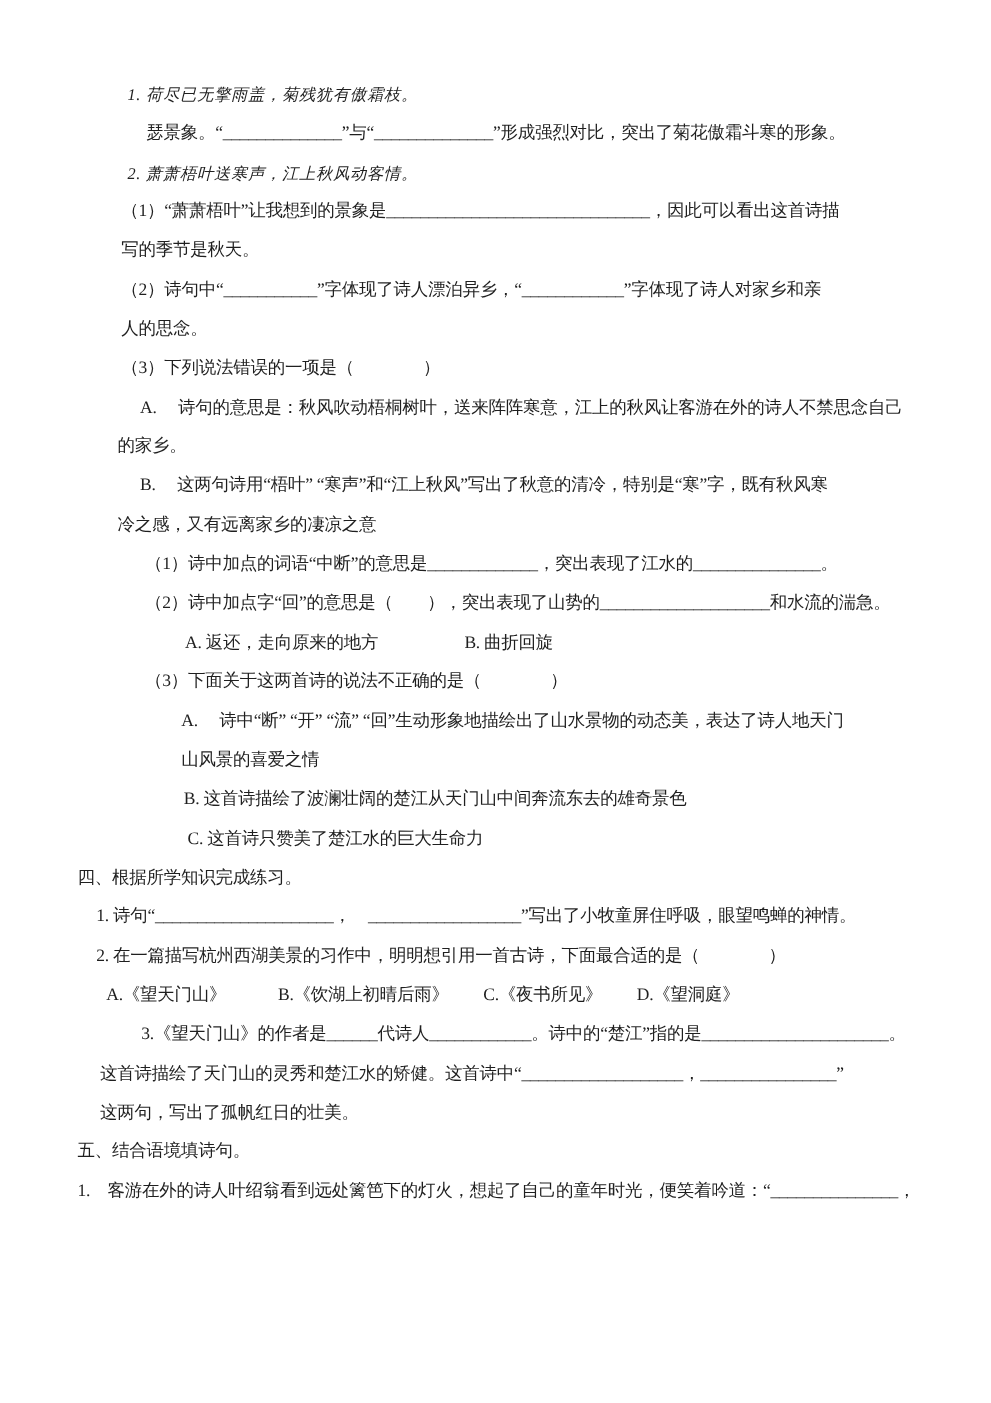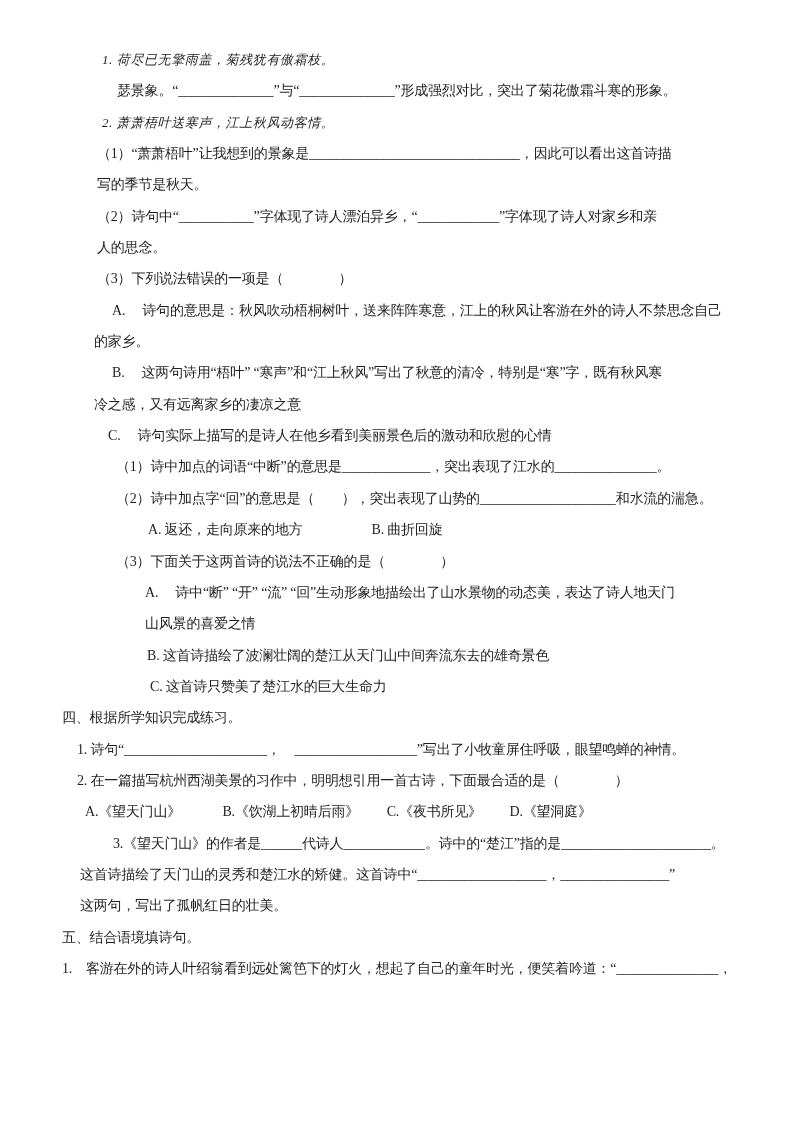--- a/index.html
+++ b/index.html
@@ -5,21 +5,21 @@
   html,body{margin:0;padding:0;background:#ffffff;}
   .page{
     position:relative;
     width:793px;height:1122px;
     background:#ffffff;
     color:#1f1f1f;
     font-family:"Liberation Serif","DejaVu Serif",serif;
     font-size:14px;
     overflow:hidden;
   }
-  .content{padding-top:44px;}
+  .content{padding-top:60px;}
   .line{
     height:31.35px;line-height:31.35px;
     white-space:nowrap;
     letter-spacing:-0.2px;
   }
   
   .kai{font-style:italic;font-size:13px;letter-spacing:0.6px;}
   
   .i62{margin-left:62px}
   .i77{margin-left:77px}
@@ -51,21 +51,20 @@
     <div class="line kai i102">2. 萧萧梧叶送寒声，江上秋风动客情。</div>
     <div class="line i113">（1）“萧萧梧叶”让我想到的景象是_______________________________，因此可以看出这首诗描</div>
     <div class="line i97">写的季节是秋天。</div>
     <div class="line i113">（2）诗句中“___________”字体现了诗人漂泊异乡，“____________”字体现了诗人对家乡和亲</div>
     <div class="line i97">人的思念。</div>
     <div class="line i113">（3）下列说法错误的一项是（　　　　）</div>
     <div class="line i112">A.　 诗句的意思是：秋风吹动梧桐树叶，送来阵阵寒意，江上的秋风让客游在外的诗人不禁思念自己</div>
     <div class="line i143">的家乡。</div>
     <div class="line i112">B.　 这两句诗用“梧叶” “寒声”和“江上秋风”写出了秋意的清冷，特别是“寒”字，既有秋风寒</div>
     <div class="line i143">冷之感，又有远离家乡的凄凉之意</div>
-    <div class="line i108">C.　 诗句实际上描写的是诗人在他乡看到美丽景色后的激动和欣慰的心情</div>
     <div class="line i140">（1）诗中加点的词语“中断”的意思是_____________，突出表现了江水的_______________。</div>
     <div class="line i140">（2）诗中加点字“回”的意思是（　　），突出表现了山势的____________________和水流的湍急。</div>
     <div class="line i148">A. 返还，走向原来的地方　　　　　B. 曲折回旋</div>
     <div class="line i140">（3）下面关于这两首诗的说法不正确的是（　　　　）</div>
     <div class="line i145">A.　 诗中“断” “开” “流” “回”生动形象地描绘出了山水景物的动态美，表达了诗人地天门</div>
     <div class="line i145">山风景的喜爱之情</div>
     <div class="line i147">B. 这首诗描绘了波澜壮阔的楚江从天门山中间奔流东去的雄奇景色</div>
     <div class="line i150">C. 这首诗只赞美了楚江水的巨大生命力</div>
     <div class="line i62">四、根据所学知识完成练习。</div>
     <div class="line i77">1. 诗句“_____________________，　__________________”写出了小牧童屏住呼吸，眼望鸣蝉的神情。</div>

